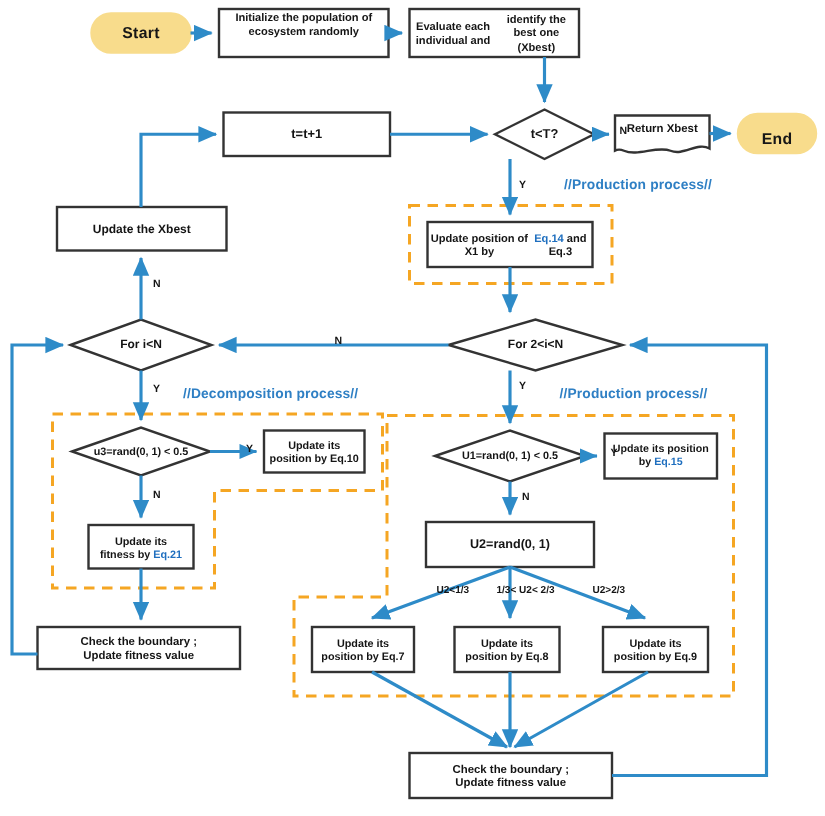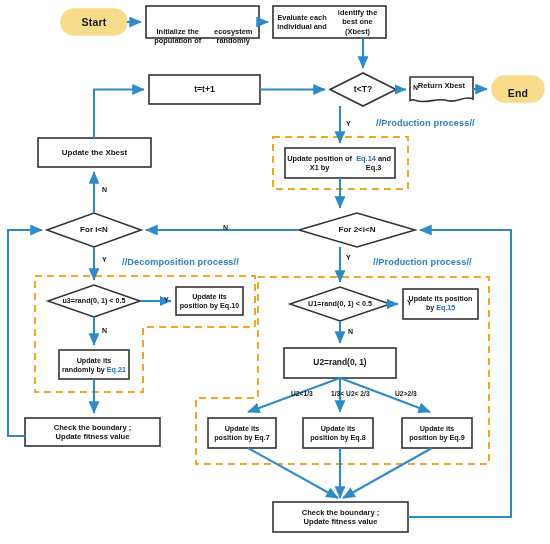--- a/index.html
+++ b/index.html
@@ -157,21 +157,21 @@
     <line x1="432" y1="448" x2="343" y2="498" marker-end="url(#ah)"></line>
 
     <path d="M408,517 L511,517 L511,230 L420,230" marker-end="url(#ah)"></path>
   </g>
 </svg>
 
 <div>
 
   <div class="node-text term-text" style="left:61px;top:9px;width:66px;height:26px;">Start</div>
 
-  <div class="node-text two" style="left:146px;top:20px;width:113px;height:32px;flex-direction:row;">
+  <div class="node-text two" style="left:146px;top:0;width:113px;height:32px;flex-direction:column;">
     <span>Initialize the population of</span>
     <span>ecosystem randomly</span>
   </div>
 
   <div class="node-text two" style="left:273px;top:6px;width:113px;height:32px;flex-direction:row;">
     <span>Evaluate each individual and</span>
     <span>identify the best one (Xbest)</span>
   </div>
 
   <div class="node-text" style="left:149px;top:75px;width:111px;height:29px;font-size:8.6px;font-weight:700;">t=t+1</div>
@@ -195,21 +195,21 @@
 
   <div class="node-text dia-text" style="left:48px;top:285px;width:92px;height:32px;">u3=rand(0, 1) &lt; 0.5</div>
 
   <div class="node-text two" style="left:176px;top:287px;width:67px;height:28px;flex-direction:column;font-size:7.2px;">
     <span>Update its</span>
     <span>position by Eq.10</span>
   </div>
 
   <div class="node-text two" style="left:59px;top:350px;width:70px;height:29px;flex-direction:column;font-size:7.2px;">
     <span>Update its</span>
-    <span><span>randomly by </span><span class="eqblue">Eq.21</span></span>
+    <span><span>fitness by </span><span class="eqblue">Eq.21</span></span>
   </div>
 
   <div class="node-text two" style="left:25px;top:418px;width:135px;height:28px;flex-direction:column;font-size:7.6px;">
     <span>Check the boundary ;</span>
     <span>Update fitness value</span>
   </div>
 
   <div class="node-text dia-text" style="left:290px;top:288px;width:100px;height:32px;">U1=rand(0, 1) &lt; 0.5</div>
 
   <div class="node-text two" style="left:403px;top:289px;width:75px;height:30px;flex-direction:column;font-size:7.1px;">

